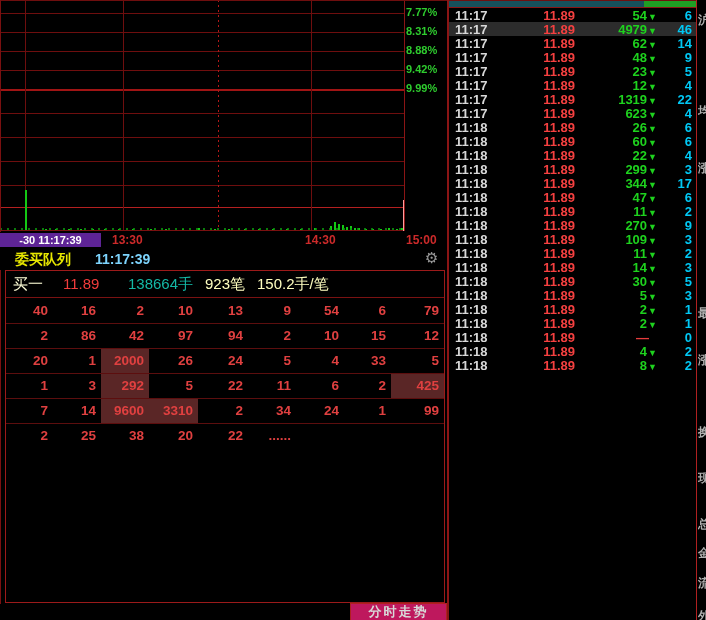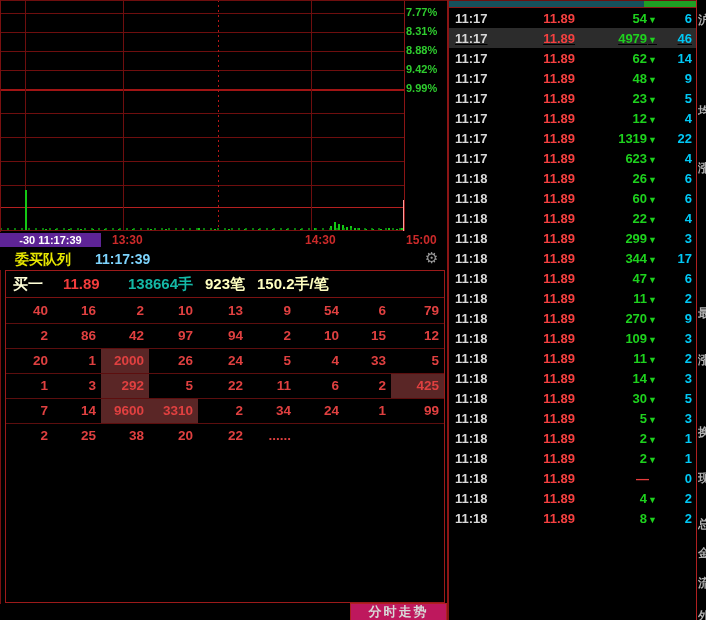--- a/index.html
+++ b/index.html
@@ -31,21 +31,21 @@
   .taxis-label{top:1px;color:#cc2a2a;font-size:12px;font-weight:bold;}
   
   #queue-header{left:0;top:248px;width:448px;height:22px;background:#000;}
   #queue-title{left:15px;top:3px;color:#e8e800;font-size:14px;font-weight:bold;}
   #queue-time{left:95px;top:3px;color:#7dd3fc;font-size:14px;font-weight:bold;}
   #queue-summary{left:172px;top:4px;color:#e63030;font-size:13px;font-weight:bold;}
   #gear{left:425px;top:1px;color:#9a9a9a;font-size:15px;cursor:pointer;}
   
   #queue-panel{left:5px;top:270px;width:438px;height:331px;border:1px solid #9c1a1a;background:#000;}
   #buy1-row{position:absolute;left:0;top:0;width:438px;height:26px;}
-  #buy1-row .b1{position:absolute;top:4px;font-size:15px;font-weight:bold;}
+  #buy1-row .b1{position:absolute;top:4px;font-size:15px;font-weight:normal;}
   #buy1-label{left:7px;color:#ffffd8;}
   #buy1-price{left:57px;color:#f23c3c;}
   #buy1-vol{left:122px;color:#14b8a6;}
   #buy1-count{left:199px;color:#ffffc0;}
   #buy1-avg{left:251px;color:#ffffc0;}
   #buy1-sep{position:absolute;left:0;top:26px;width:438px;height:1px;background:#7a1212;}
   #queue-table{position:absolute;left:0;top:28px;width:438px;}
   .qrow{display:grid;grid-template-columns:47px 48px 48px 49px 50px 48px 48px 47px 53px;
     height:24px;border-bottom:1px solid #5c0e0e;}
   .qrow:last-child{border-bottom:none;}
@@ -55,22 +55,22 @@
   
   #tab-box{left:350px;top:603px;width:95px;height:16px;border:1px solid #b02020;background:#be185d;
     color:#d8d8d8;font-size:13px;font-weight:bold;text-align:center;line-height:15px;letter-spacing:2px;cursor:pointer;}
   
   #divider{left:447px;top:0;width:2px;height:620px;background:#8b1515;}
   #right-border{left:696px;top:0;width:1px;height:620px;background:#b02020;}
   #top-bar{left:449px;top:0;width:247px;height:8px;background:#17505c;
     border-top:1px solid #701010;border-bottom:1px solid #8b1515;box-sizing:border-box;}
   #top-bar-green{position:absolute;left:195px;top:0;width:52px;height:6px;background:#1f9e24;}
   #ticks{left:449px;top:8px;width:247px;height:612px;display:flex;flex-direction:column;}
-  .trow{display:grid;grid-template-columns:52px 74px 82px 1fr;height:20px;align-items:center;
-    font-size:13px;font-weight:bold;padding:0;text-decoration:underline;}
+  .trow{display:grid;grid-template-columns:52px 74px 82px 1fr;height:14px;align-items:center;
+    font-size:13px;font-weight:bold;padding:0;}
   .trow.hl{background:#2c2c2c;}
   .tick-time{color:#d8d8d8;padding-left:6px;text-align:left;}
   .tick-price{color:#f54040;text-align:right;}
   .tick-vol{color:#1ed21e;text-align:right;padding-left:38px;}
   .tick-vol .arr{font-size:9px;margin-left:1px;color:#1ed21e;}
   .tick-vol.dash{color:#e63c3c;padding-right:8px;}
   .tick-count{color:#00c8f5;text-align:right;padding-right:4px;}
   
   #edge-strip{left:698px;top:0;width:8px;height:620px;overflow:hidden;background:#000;}
   .frag{position:absolute;left:0;color:#b0b0b0;font-size:12px;font-weight:bold;}

